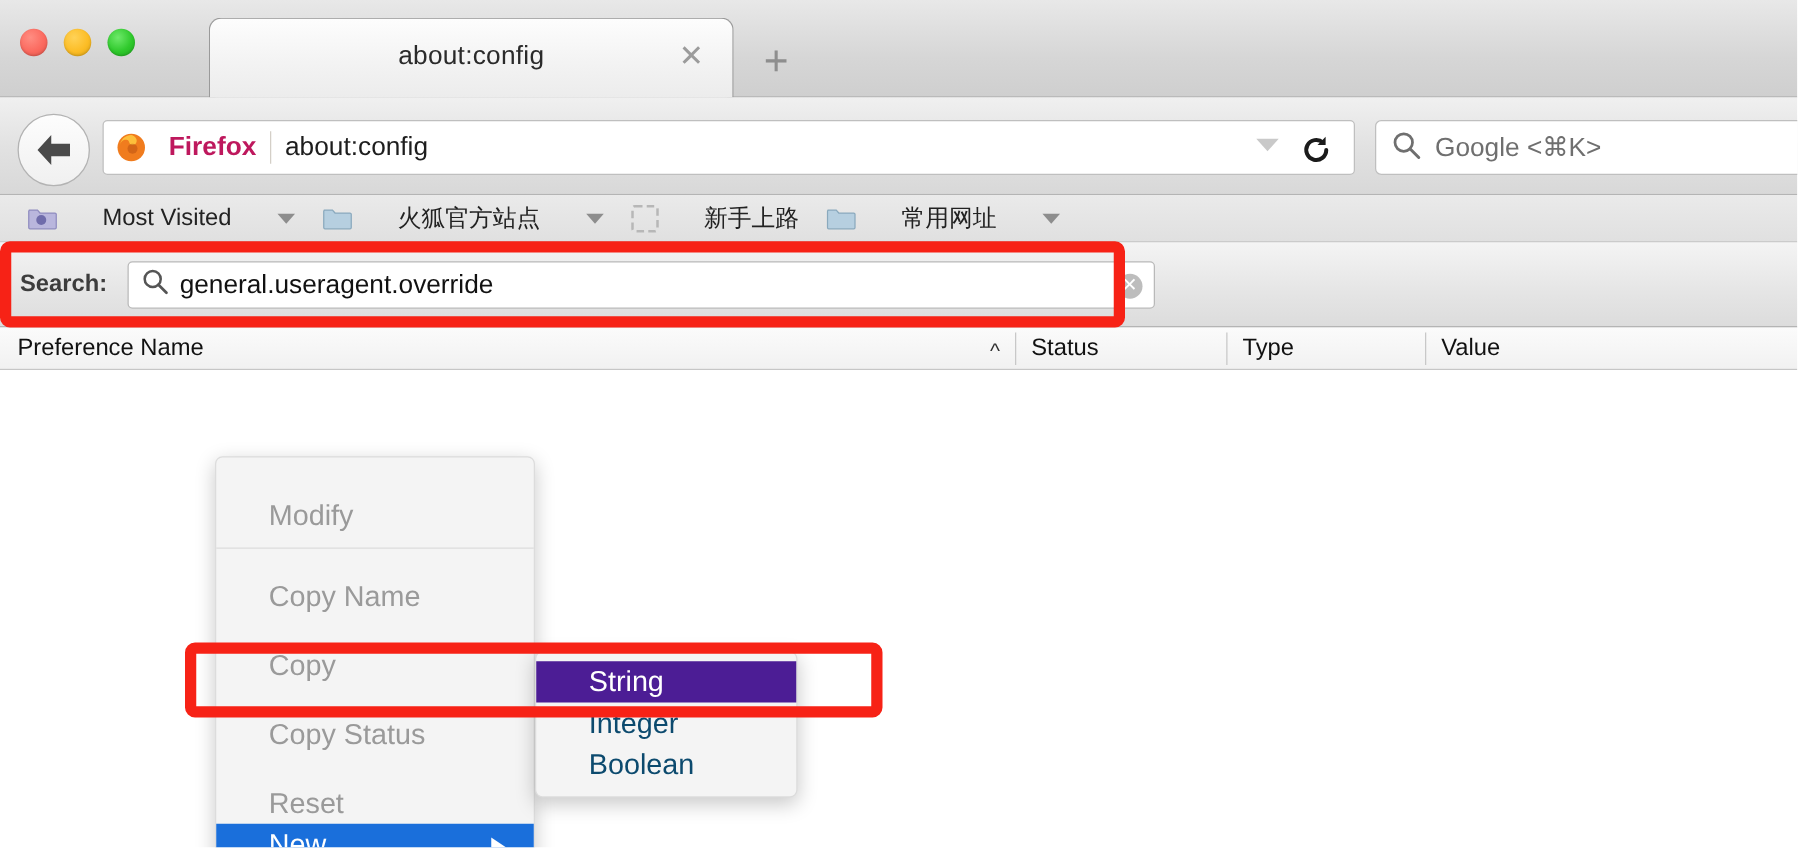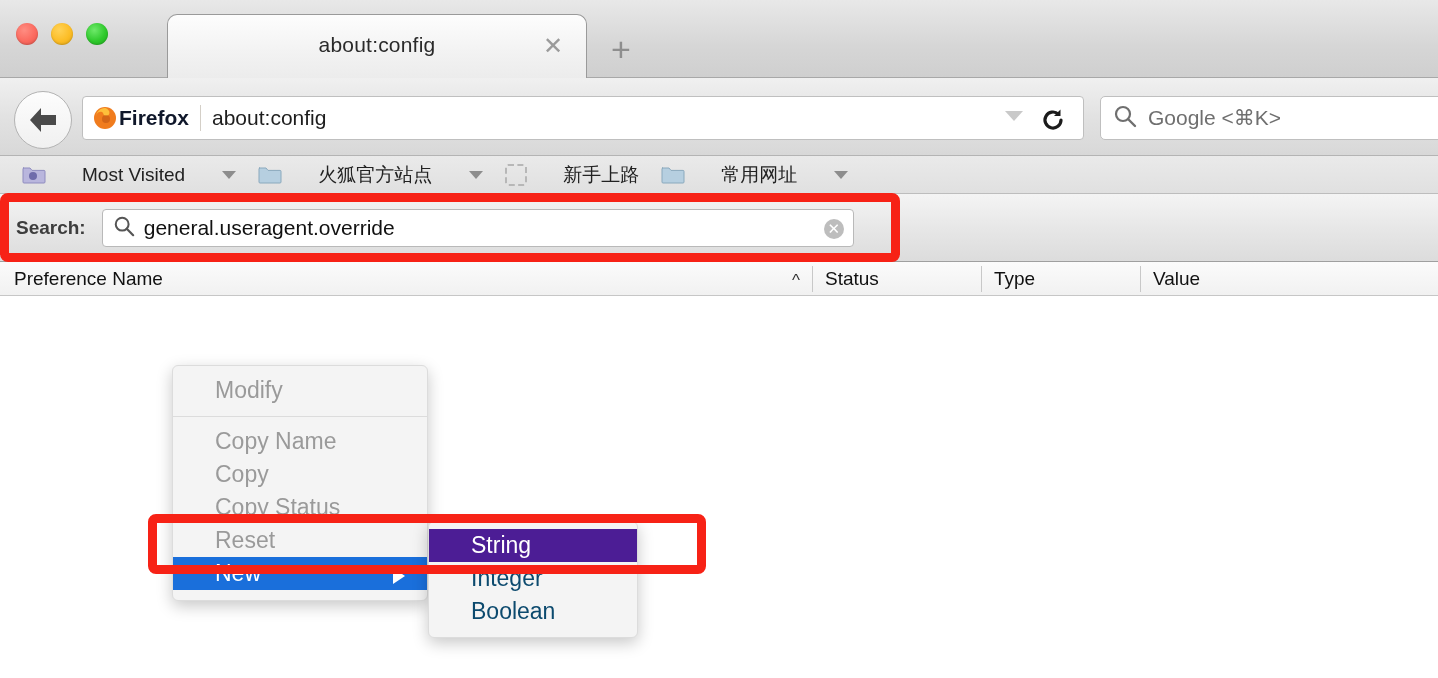--- a/index.html
+++ b/index.html
@@ -108,22 +108,22 @@
     width: 1002px; height: 44px;
     background: #ffffff;
     border: 1px solid #bfbfbf;
     border-radius: 4px;
     box-sizing: border-box;
     display: flex;
     align-items: center;
   }
   .ff-logo { margin-left: 10px; width: 24px; height: 24px; display:block; }
   .ff-label {
-    margin-left: 2px;
-    color: #0f172a;
+    margin-left: 18px;
+    color: #be185d;
     font-size: 21px;
     font-weight: bold;
   }
   .url-sep {
     margin: 0 11px;
     width: 1px; height: 26px;
     background: #d4cfc7;
   }
   .url-text {
     font-size: 21px;
@@ -212,21 +212,21 @@
     align-items: center;
   }
   .cfg-search-label {
     margin-left: 16px;
     font-size: 19px;
     font-weight: bold;
     color: #3d3d3d;
   }
   .cfg-input {
     margin-left: 16px;
-    width: 752px; height: 38px;
+    width: 822px; height: 38px;
     background: #ffffff;
     border: 1px solid #b9b9b9;
     border-radius: 4px;
     box-sizing: border-box;
     display: flex;
     align-items: center;
     position: relative;
   }
   .cfg-input .mag { margin-left: 10px; }
   .cfg-input .val {
@@ -301,21 +301,21 @@
   .mi {
     height: 33px;
     display: flex;
     align-items: center;
     padding-left: 42px;
     font-size: 23px;
     color: #9a9a9a;
     box-sizing: border-box;
     position: relative;
   }
-  .mi.disabled { color: #9a9a9a; }
+  .mi.disabled { color: #9a9a9a; margin-top: 22px; }
   .mi.selected {
     background: #1a6fdb;
     color: #ffffff;
   }
   .mi-sep {
     height: 1px;
     background: #dcdcdc;
     margin: 9px 0 8px 0;
   }
   .submenu-arrow {

